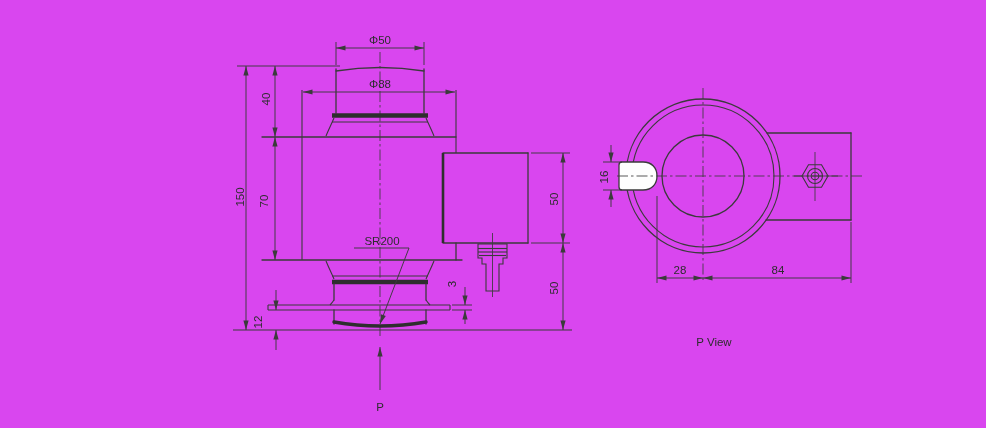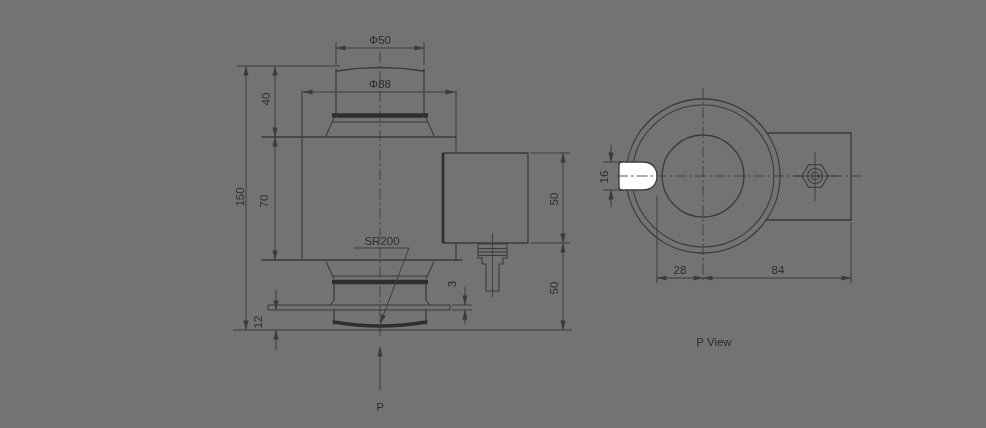--- a/index.html
+++ b/index.html
@@ -1,16 +1,16 @@
 <!DOCTYPE html>
 <html><head>
 <meta charset="utf-8">
 <style>
   html,body{margin:0;padding:0;background:#ffffff;}
-  .stage{position:relative;width:986px;height:428px;background:#737373;overflow:hidden;
+  .stage{position:relative;width:986px;height:428px;background:#d946ef;overflow:hidden;
          font-family:"Liberation Sans",sans-serif;}
   svg{display:block}
   
   .ol{stroke:#3b3b3b;stroke-width:1.3;fill:none;stroke-linecap:round;stroke-linejoin:round;}
   .ol2{stroke:#3b3b3b;stroke-width:1.1;fill:none;}
   
   .thick{stroke:#2e2e2e;stroke-width:4.5;fill:none;stroke-linecap:butt;}
   .thick2{stroke:#2e2e2e;stroke-width:3.4;fill:none;stroke-linecap:round;}
   .boxedge{stroke:#2e2e2e;stroke-width:2.6;fill:none;}
   

